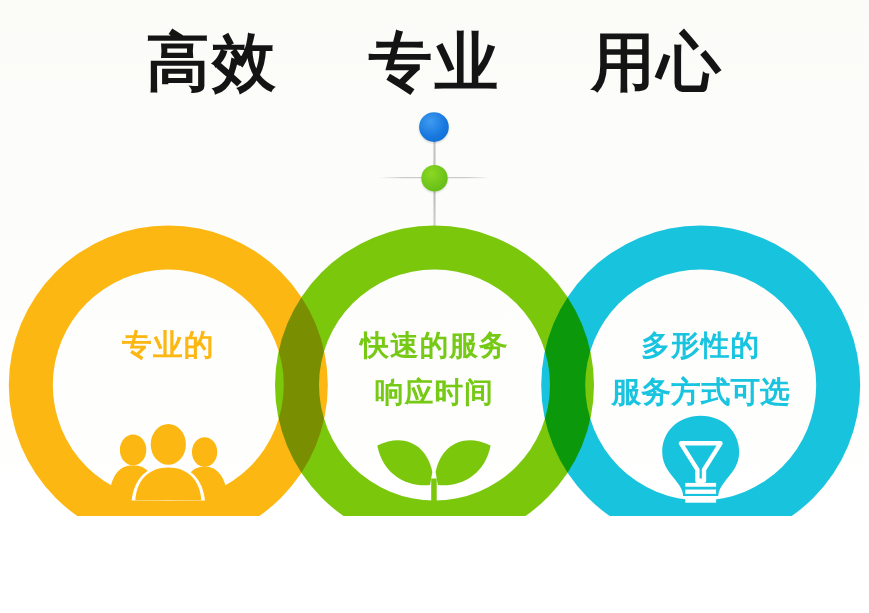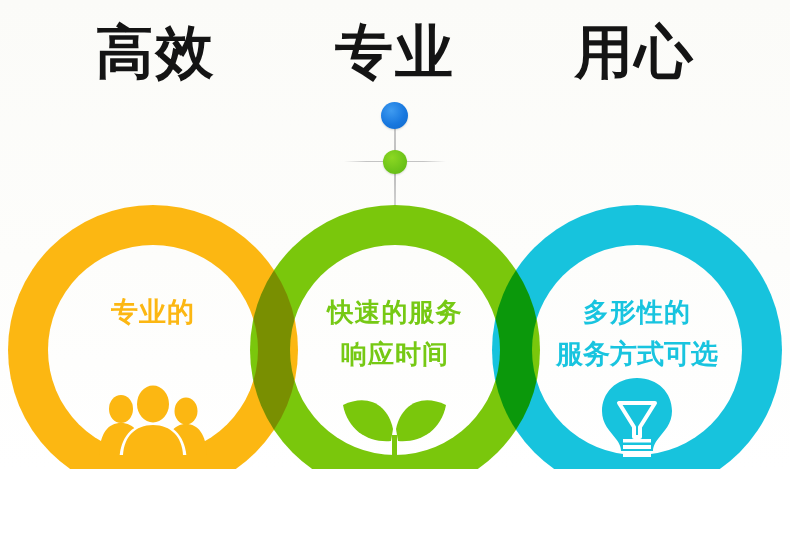--- a/index.html
+++ b/index.html
@@ -6,21 +6,21 @@
     margin: 0;
     padding: 0;
     background: #ffffff;
   }
   #stage {
     position: relative;
     width: 790px;
     height: 469px;
     background: linear-gradient(180deg, #fbfbf8 0%, #fdfdfb 55%, #ffffff 100%);
     overflow: hidden;
-    font-family: Liberation Mono, monospace;
+    font-family: Liberation Sans, sans-serif;
   }
 
   
   #headline {
     position: absolute;
     top: 27px;
     left: 0;
     width: 790px;
     text-align: center;
     font-size: 58px;

